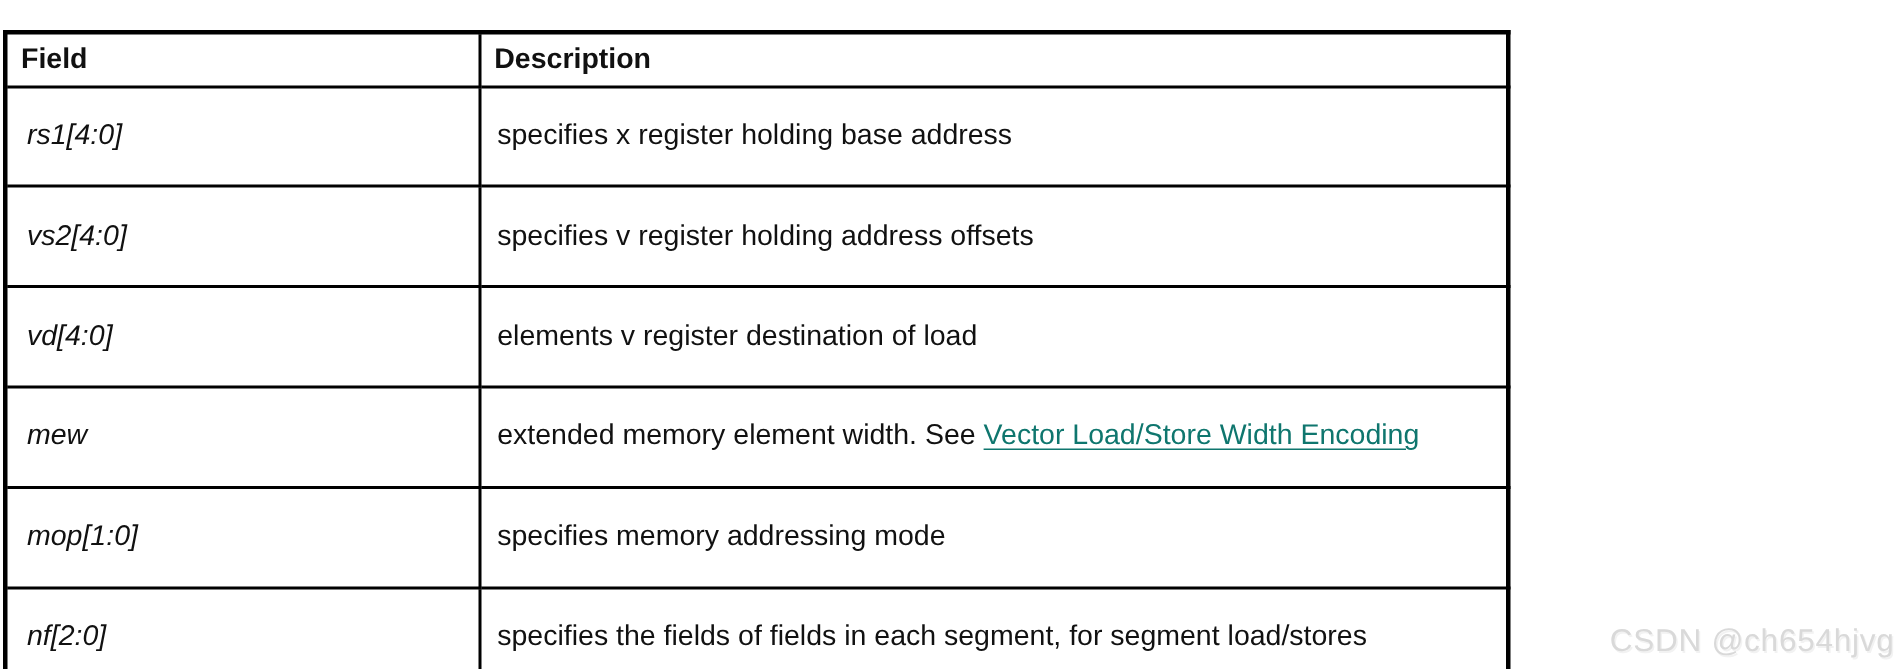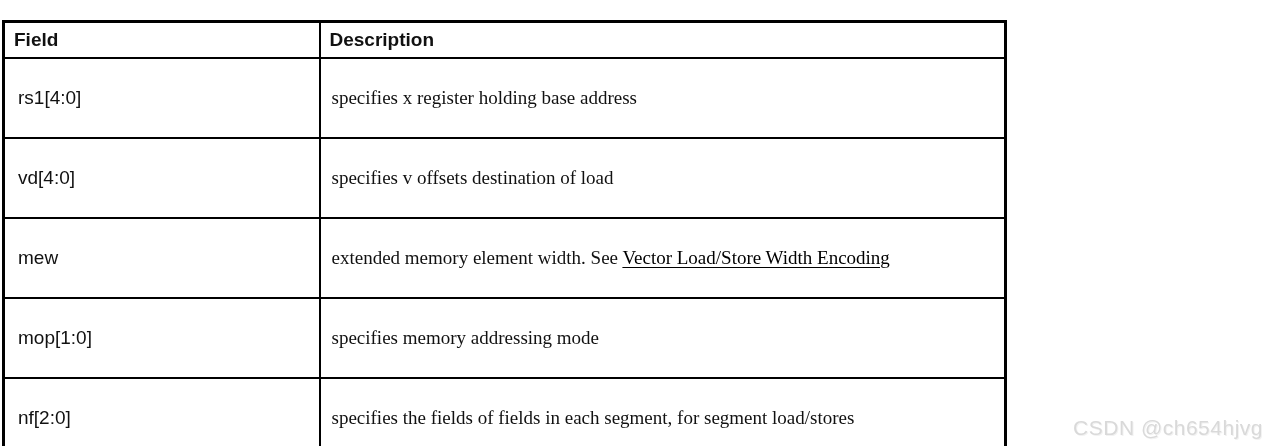--- a/index.html
+++ b/index.html
@@ -29,27 +29,27 @@
     white-space: nowrap;
     overflow: hidden;
     height: 36px;
     line-height: 24px;
   }
   .doc-table th {
     text-align: left;
     font-weight: bold;
     padding-left: 9px;
   }
-  .doc-table td.field-cell { padding-left: 13px; }
-  .doc-table td.desc-cell { padding-left: 11px; font-family: Liberation Serif, serif; }
+  .doc-table td.field-cell { padding-left: 13px; font-style: italic; }
+  .doc-table td.desc-cell { padding-left: 11px; }
   .hl {
     background: #a9cfe9;
   }
   .desc-link {
-    color: #000000;
+    color: #0f766e;
     text-decoration: underline;
     text-underline-offset: 3px;
     cursor: pointer;
   }
   .watermark {
     position: absolute;
     right: 5px;
     bottom: 6px;
     font-size: 21px;
     color: #d9d9d9;
@@ -71,22 +71,26 @@
       <th>Field</th>
       <th>Description</th>
     </tr>
   </thead>
   <tbody>
     <tr>
       <td class="field-cell">rs1[4:0]</td>
       <td class="desc-cell"><span>specifies x register holding base address</span></td>
     </tr>
     <tr>
+      <td class="field-cell">vs2[4:0]</td>
+      <td class="desc-cell"><span>specifies v register holding address offsets</span></td>
+    </tr>
+    <tr>
       <td class="field-cell">vd[4:0]</td>
-      <td class="desc-cell"><span>specifies v offsets destination of load</span></td>
+      <td class="desc-cell"><span>elements v register destination of load</span></td>
     </tr>
     <tr>
       <td class="field-cell">mew</td>
       <td class="desc-cell"><span>extended memory element width. See </span><a class="desc-link">Vector Load/Store Width Encoding</a></td>
     </tr>
     <tr>
       <td class="field-cell">mop[1:0]</td>
       <td class="desc-cell"><span>specifies memory addressing mode</span></td>
     </tr>
     <tr>

